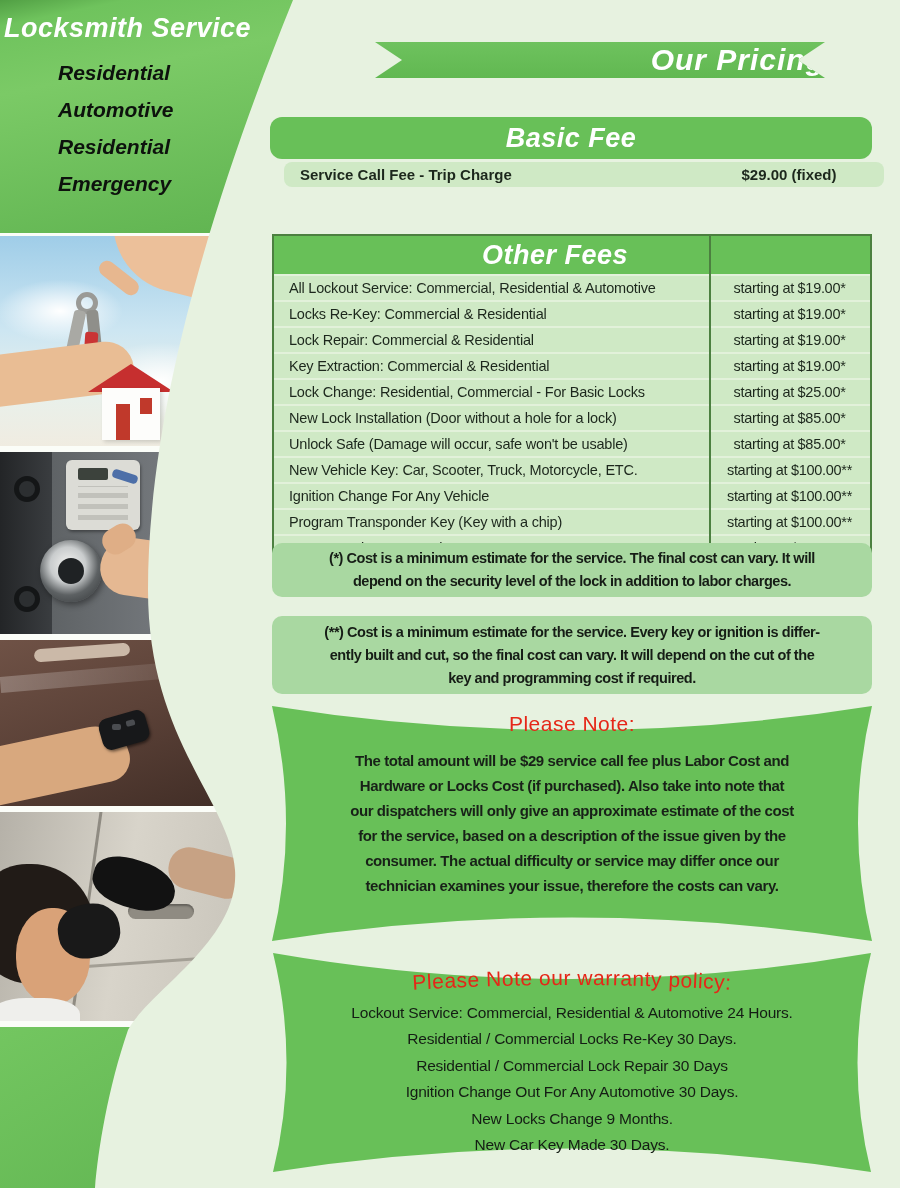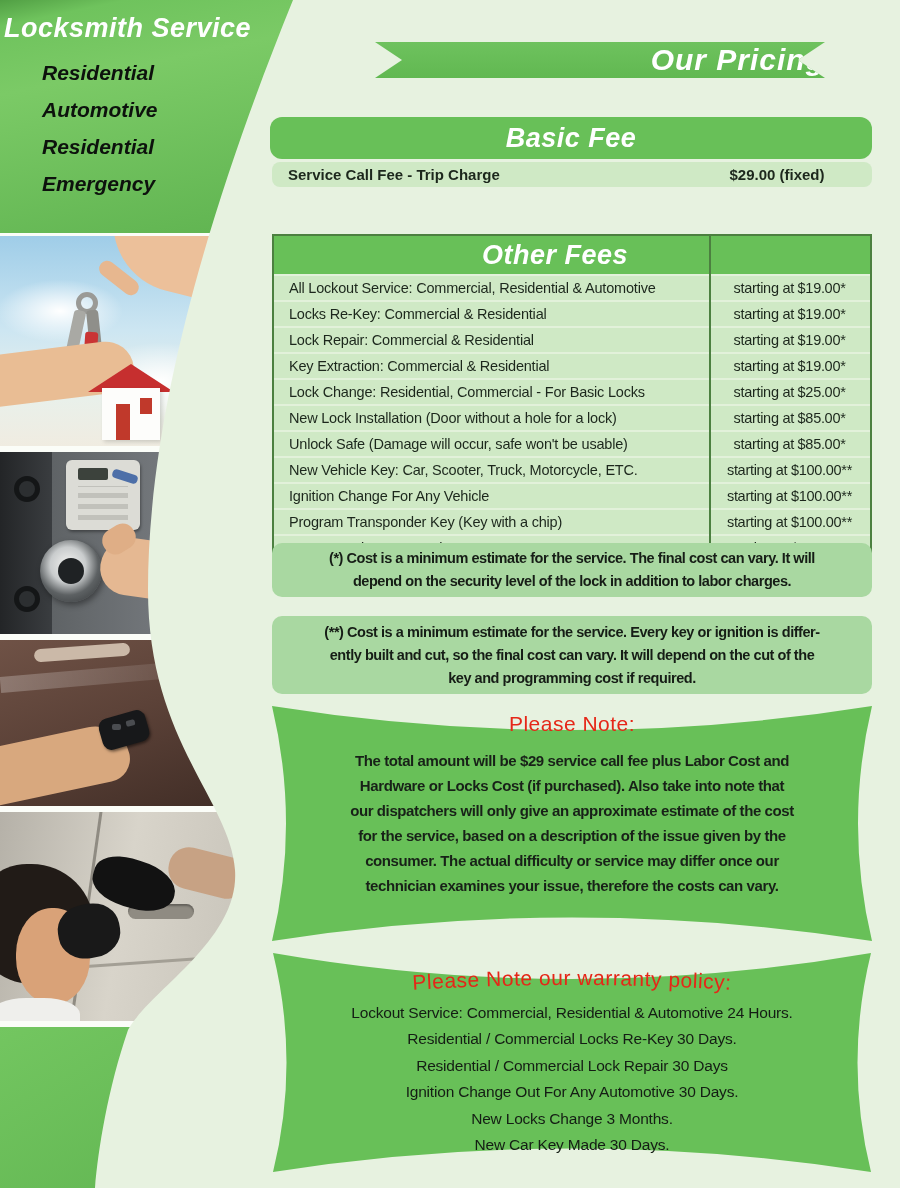--- a/index.html
+++ b/index.html
@@ -10,21 +10,21 @@
   html,body{width:900px;height:1188px;}
   body{position:relative;overflow:hidden;background:var(--bg);
        font-family:"Liberation Sans","DejaVu Sans",sans-serif;color:var(--ink);}
 
   
   .left-col{position:absolute;inset:0;width:340px;z-index:1;}
   .sidebar-top{position:absolute;left:0;top:0;width:300px;height:233px;
     background:linear-gradient(168deg,#519f44 0%,#6fc35d 9%,#7bca66 32%,#5fb350 100%);}
   .brand{padding:13px 0 0 4px;font-size:27px;font-weight:bold;font-style:italic;
     color:#fff;letter-spacing:.5px;}
-  .services{margin:17px 0 0 42px;}
+  .services{margin:17px 0 0 58px;}
   .svc{font-size:21px;font-weight:bold;font-style:italic;color:#0d120d;margin-bottom:13px;}
 
   .photo{position:absolute;left:0;width:255px;overflow:hidden;
     border-top:3px solid var(--white);border-bottom:3px solid var(--white);}
   .photo *{position:absolute;}
   .photo1{top:233px;height:216px;
     background:linear-gradient(180deg,#9fcde8 0%,#cde6f2 45%,#e9f0ea 78%,#f0ece1 100%);}
   .cloud{background:radial-gradient(closest-side,#ffffff 0%,rgba(255,255,255,0)70%);}
   .c1{left:-30px;top:30px;width:180px;height:90px;}
   .c2{left:60px;top:90px;width:200px;height:110px;}
@@ -96,21 +96,21 @@
   .content{position:absolute;left:270px;top:0;width:612px;height:100%;z-index:3;}
   .ribbon{position:absolute;left:105px;top:42px;width:450px;height:36px;
     background:linear-gradient(180deg,#6ec25e,#61b851);
     clip-path:polygon(0 0,100% 0,calc(100% - 27px) 50%,100% 100%,0 100%,27px 50%);
     display:flex;align-items:center;justify-content:flex-end;}
   .ribbon span{font-size:30px;font-weight:bold;font-style:italic;color:#fff;letter-spacing:1px;}
 
   .basic-header{position:absolute;left:0;top:117px;width:602px;height:42px;border-radius:12px;
     background:var(--accent);display:flex;align-items:center;justify-content:center;
     font-size:27px;font-weight:bold;font-style:italic;color:#fff;letter-spacing:.5px;}
-  .basic-row{position:absolute;left:2px;top:162px;width:600px;height:25px;background:var(--row);
+  .basic-row{position:absolute;left:14px;top:162px;width:600px;height:25px;background:var(--row);
     border-radius:8px;display:flex;align-items:center;}
   .basic-label{flex:1;padding-left:16px;font-size:15px;font-weight:bold;}
   .basic-price{width:190px;text-align:center;font-size:15px;font-weight:bold;}
 
   .fees-table{position:absolute;left:2px;top:190px;width:600px;background:var(--gap);
     border:2px solid var(--tborder);}
   .fees-header{height:38px;margin-bottom:2px;background:var(--accent);
     display:flex;align-items:center;justify-content:center;padding-right:34px;
     font-size:27px;font-weight:bold;font-style:italic;color:#fff;letter-spacing:.5px;}
   .frow{height:24px;margin-bottom:2px;background:var(--row);display:flex;align-items:center;}
@@ -321,19 +321,19 @@
     <div class="warranty-list">
 
         <div class="warranty-item">Lockout Service: Commercial, Residential &amp; Automotive 24 Hours.</div>
 
         <div class="warranty-item">Residential / Commercial Locks Re-Key 30 Days.</div>
 
         <div class="warranty-item">Residential / Commercial Lock Repair 30 Days</div>
 
         <div class="warranty-item">Ignition Change Out For Any Automotive 30 Days.</div>
 
-        <div class="warranty-item">New Locks Change 3 Months.</div>
+        <div class="warranty-item">New Locks Change 9 Months.</div>
 
         <div class="warranty-item">New Car Key Made 30 Days.</div>
       </div>
   </div>
 
 </div>
 
 </body></html>

